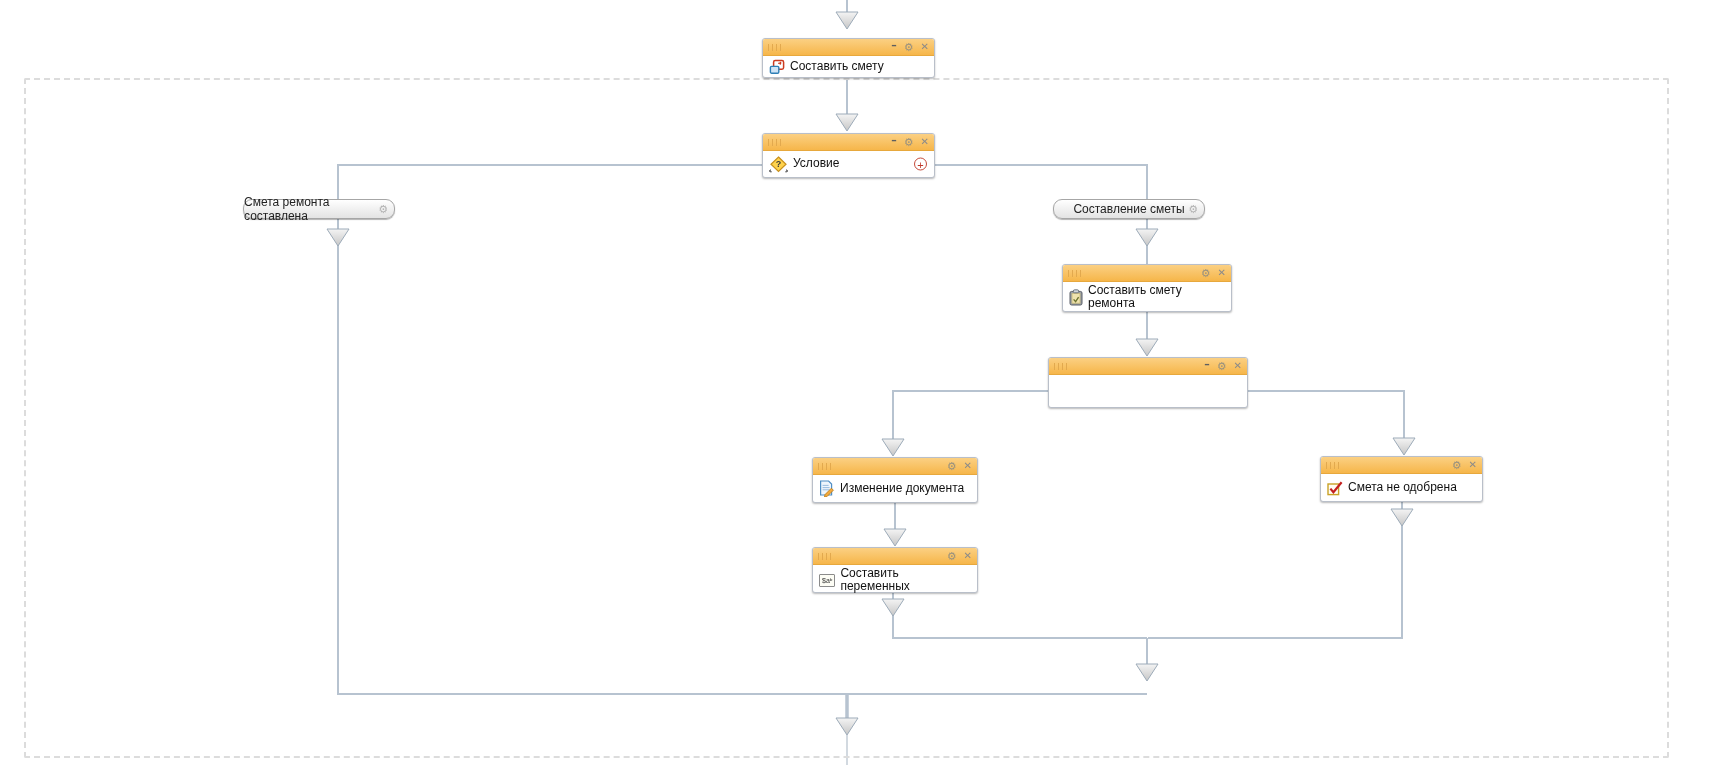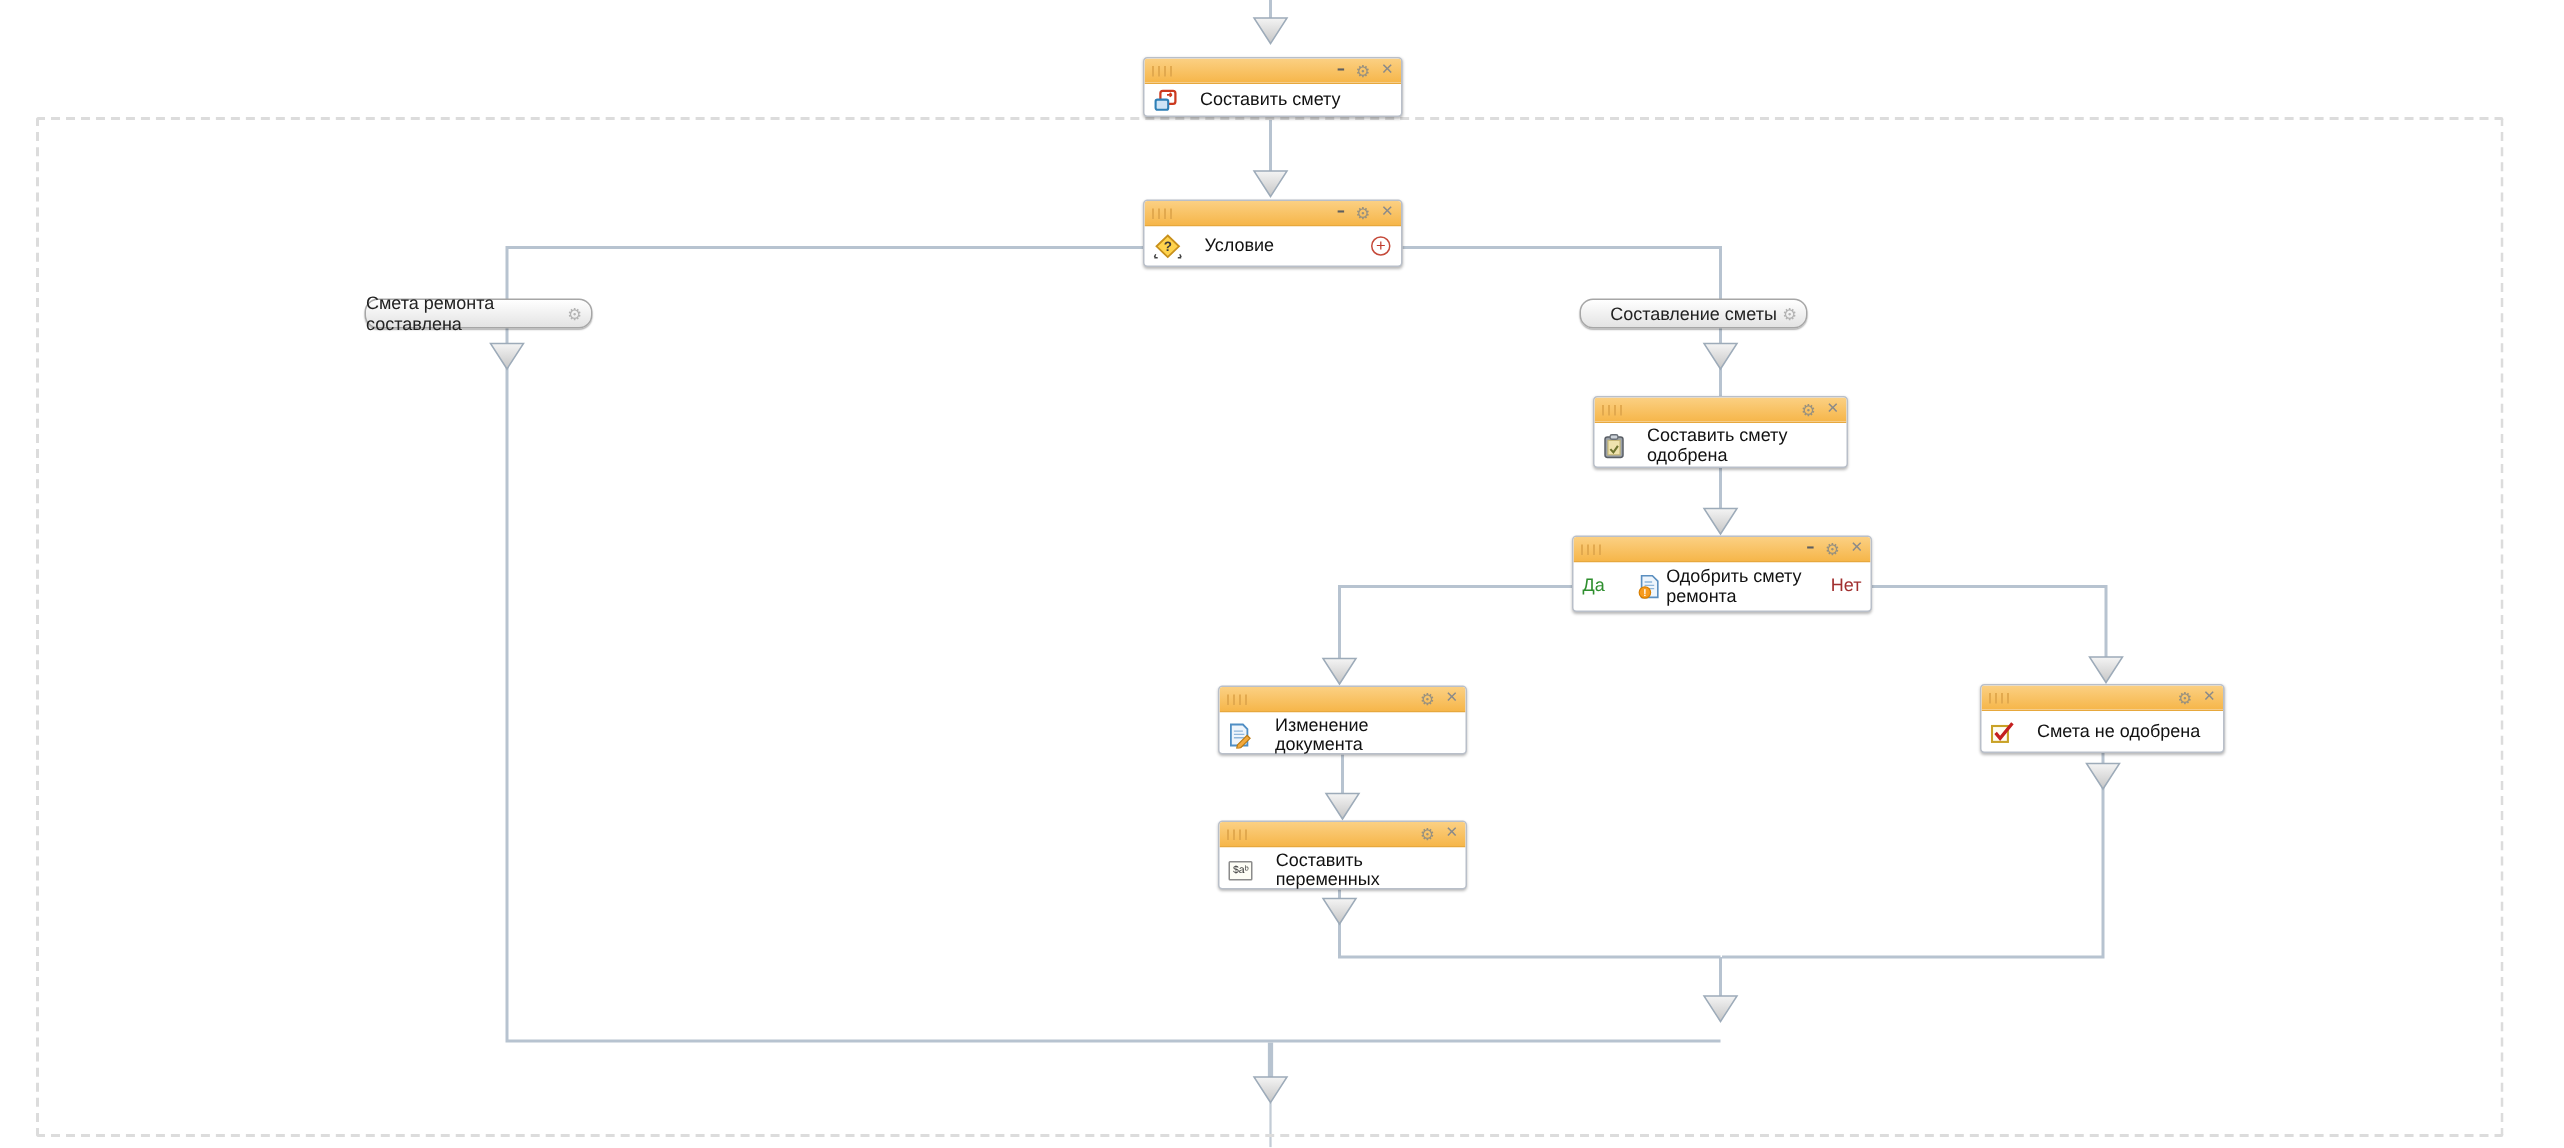--- a/index.html
+++ b/index.html
@@ -14,21 +14,21 @@
     box-shadow:0 1px 2px rgba(0,0,0,.28);display:flex;flex-direction:column;box-sizing:border-box;}
   .node-header{height:17px;flex:0 0 17px;background:linear-gradient(#fbd083,#f6b64a);
     border-bottom:1px solid #e7a83d;border-radius:2px 2px 0 0;display:flex;align-items:center;
     padding:0 5px;box-sizing:border-box;}
   .grip{width:14px;height:7px;margin-right:auto;
     background:repeating-linear-gradient(90deg,#e2a94e 0 1.5px,rgba(0,0,0,0) 1.5px 4px);}
   .hc{margin-left:7px;line-height:1;font-size:10px;cursor:default;font-family:"DejaVu Sans",sans-serif;}
   .hc-min{color:#5f5f5f;font-weight:bold;font-size:11px;transform:translateY(-2px);}
   .hc-gear{color:#98917f;font-size:11px;}
   .hc-close{color:#8a8a8a;font-size:10px;font-weight:bold;}
-  .node-body{flex:1;display:flex;align-items:center;gap:15px;padding:2px 6px;
+  .node-body{flex:1;display:flex;align-items:center;gap:5px;padding:2px 6px;
     font-size:12px;color:#111;line-height:1.12;position:relative;}
   .node-title{flex:1;}
   .icon{flex:0 0 auto;display:flex;align-items:center;}
 
   
   .plus-btn{position:absolute;right:7px;top:50%;transform:translateY(-50%);
     width:13px;height:13px;border:1px solid #c54a3a;border-radius:50%;color:#c0392b;
     font-size:11px;line-height:12px;text-align:center;background:#fff;box-sizing:border-box;}
 
   
@@ -152,43 +152,30 @@
     </div>
     <div class="node-body">
       <span class="icon">
         <svg width="14" height="17" viewBox="0 0 14 17">
           <rect x="1" y="2.4" width="12" height="13.6" rx="1.6" fill="#9aa0a8" stroke="#5a5f66" stroke-width="1"></rect>
           <rect x="3" y="4.6" width="8" height="9.6" fill="#efe3ae" stroke="#c9b978" stroke-width="0.8"></rect>
           <rect x="4.4" y="0.8" width="5.2" height="3" rx="1.2" fill="#cdd3da" stroke="#6a7078" stroke-width="0.9"></rect>
           <path d="M4.6 10.4 l2 2.2 3 -4.4" stroke="#6f7430" stroke-width="1.4" fill="none"></path>
         </svg>
       </span>
-      <span class="node-title">Составить смету одобрена</span>
+      <span class="node-title">Составить смету ремонта</span>
     </div>
   </div>
 
   <div class="node" style="left:1048px;top:357px;width:200px;height:51px;">
     <div class="node-header">
       <span class="grip"></span>
       <span class="hc hc-min">–</span>
       <span class="hc hc-gear">⚙</span>
       <span class="hc hc-close">✕</span>
-    </div>
-    <div class="node-body body-approve">
-      <span class="yes-label">Да</span>
-      <span class="icon" style="margin-right:4px;">
-        <svg width="15" height="17" viewBox="0 0 15 17">
-          <path d="M2.4 0.8 h7.2 l3.6 3.6 v10.8 h-10.8 z" fill="#eef5fc" stroke="#5b8fc0" stroke-width="1.1"></path>
-          <path d="M4.4 5 h5 M4.4 7.2 h6.4 M4.4 9.4 h6.4" stroke="#8fb6da" stroke-width="0.9"></path>
-          <circle cx="4.6" cy="12" r="3.8" fill="#f79b1e" stroke="#d97f00" stroke-width="0.8"></circle>
-          <text x="4.6" y="14.6" font-size="6.5" text-anchor="middle" fill="#fff" font-weight="bold" font-family="Liberation Sans,sans-serif">!</text>
-        </svg>
-      </span>
-      <span class="node-title approve-title">Одобрить смету ремонта</span>
-      <span class="no-label">Нет</span>
     </div>
   </div>
 
   <div class="node" style="left:812px;top:457px;width:166px;height:46px;">
     <div class="node-header">
       <span class="grip"></span>
       <span class="hc hc-gear">⚙</span>
       <span class="hc hc-close">✕</span>
     </div>
     <div class="node-body">

